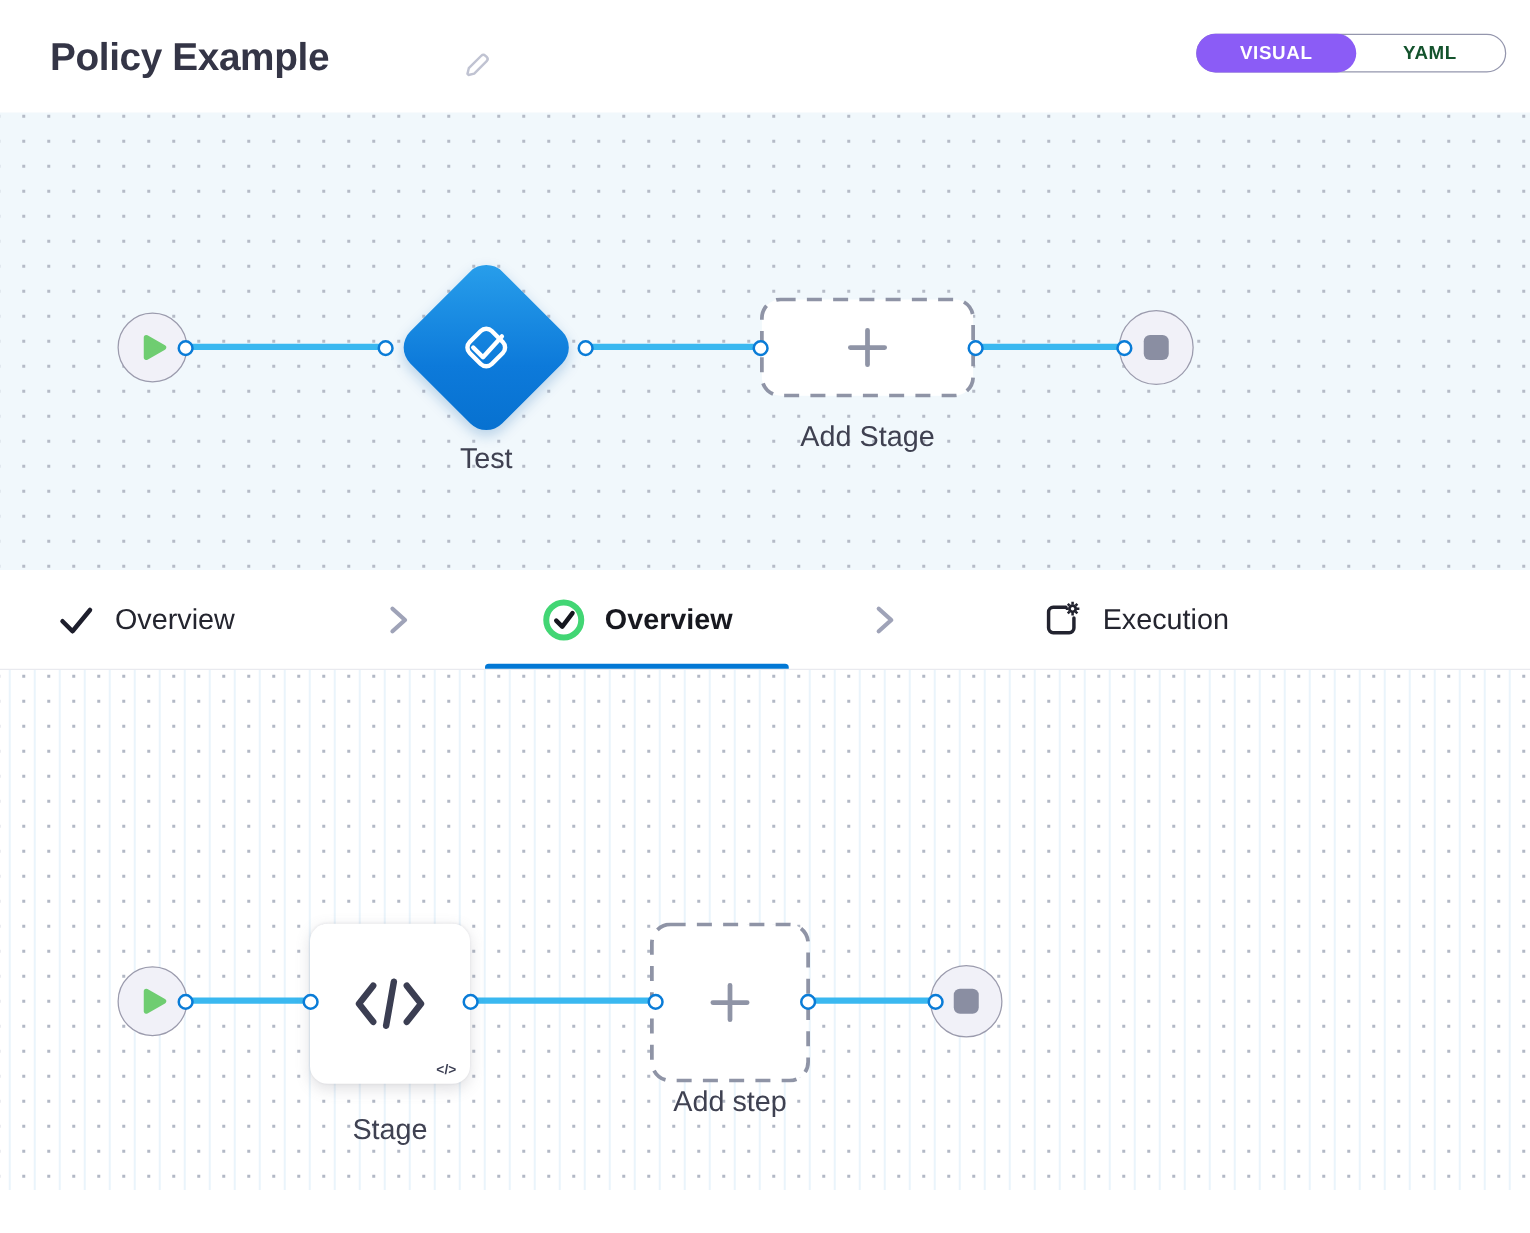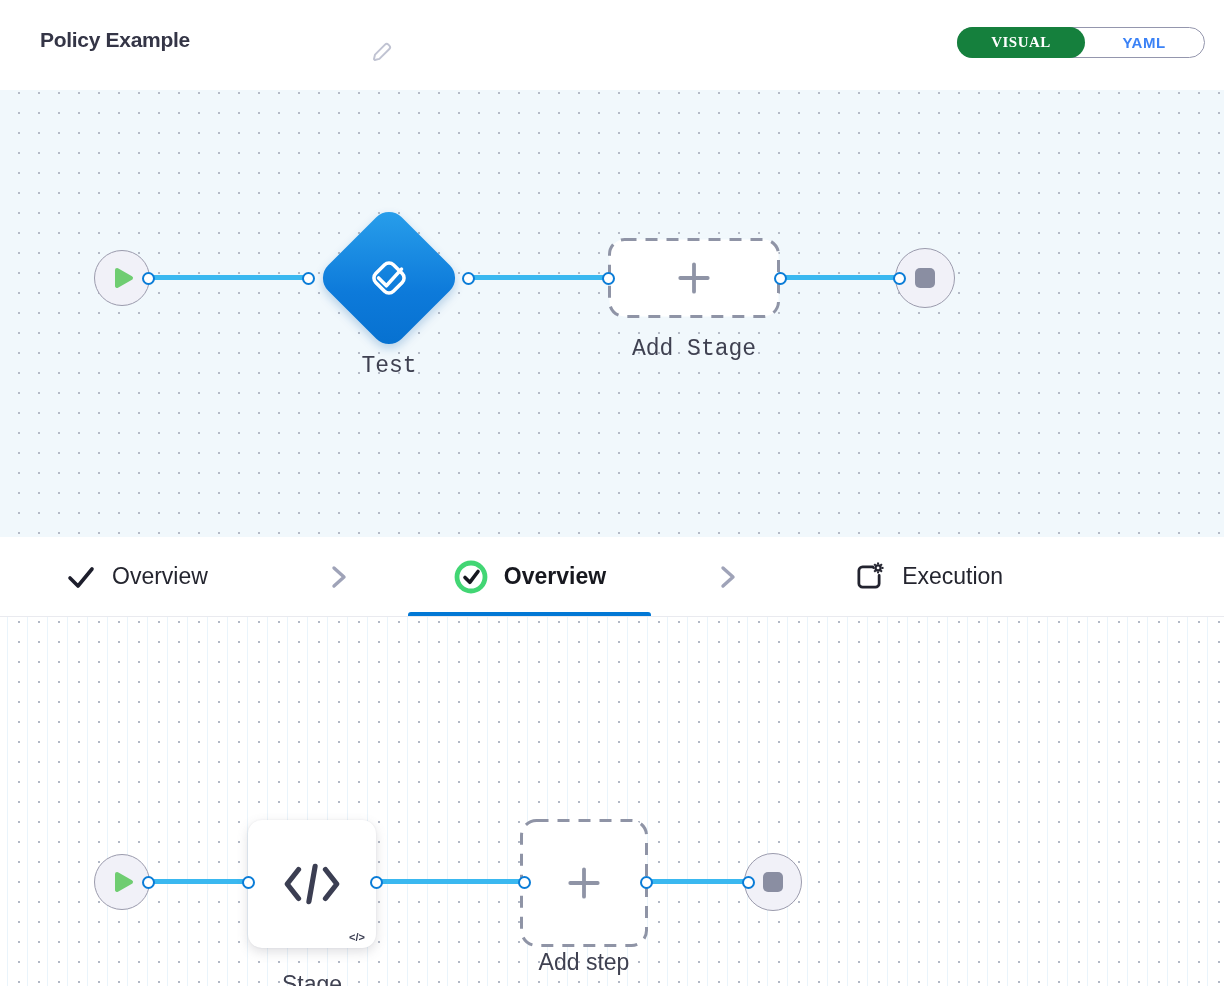--- a/index.html
+++ b/index.html
@@ -2,31 +2,31 @@
 <html><head>
 <meta charset="utf-8">
 <style>
   * { margin:0; padding:0; box-sizing:border-box; }
   html,body { width:1224px; height:986px; overflow:hidden; }
   body { font-family:"Liberation Sans","DejaVu Sans",sans-serif; background:#fff; }
   .app { position:relative; width:1224px; height:986px; background:#fff; }
 
   
   .header { position:relative; width:100%; height:90px; background:#fff; }
-  .page-title { position:absolute; left:40px; top:28px; font-size:21px; font-weight:700; color:#343546; letter-spacing:-0.3px; }
+  .page-title { position:absolute; left:40px; top:28px; font-size:31px; font-weight:700; color:#343546; letter-spacing:-0.3px; }
   .edit-pencil { position:absolute; left:368px; top:38px; width:26px; height:26px; cursor:pointer; }
   .mode-toggle { position:absolute; right:19px; top:27px; width:248px; height:31px; border:1px solid #9496ad; border-radius:16px; background:#fff; display:flex; }
   .mode-seg { flex:1; display:flex; align-items:center; justify-content:center; font-size:15px; font-weight:700; letter-spacing:0.5px; cursor:pointer; }
-  .mode-seg.selected { background:#15803d; color:#fff; border-radius:16px; margin:-1px; flex:0 0 128px;font-family:Liberation Serif, serif; }
-  .mode-seg.unselected { color:#3b82f6; }
-
-  
-  .stage-canvas { position:relative; width:100%; height:447px; background-color:#f1f8fc;
+  .mode-seg.selected { background:#8b5cf6; color:#fff; border-radius:16px; margin:-1px; flex:0 0 128px; }
+  .mode-seg.unselected { color:#14532d; }
+
+  
+  .stage-canvas { position:relative; width:100%; height:366px; background-color:#f1f8fc;
     background-image:radial-gradient(circle,#b5bbc7 1.2px,transparent 1.5px);
-    background-size:20px 20px; background-position:9px 13px;font-family:Liberation Mono, monospace; }
+    background-size:20px 20px; background-position:9px 13px; }
   .step-canvas { position:relative; width:100%; height:416px; background-color:#ffffff;
     background-image:
       radial-gradient(circle,#b2b8c5 1.2px,transparent 1.5px),
       linear-gradient(90deg,#eaf4fb 1.5px,transparent 1.5px);
     background-size:20px 20px, 20px 100%; background-position:9px 15px, 7px 0; }
 
   
   .edge { position:absolute; height:5px; background:#3ab8f0; border-radius:3px; z-index:1; }
   .port { position:absolute; width:13px; height:13px; border-radius:50%; background:#fff; border:2.5px solid #0a7cd7; z-index:4; }
   .term-node { position:absolute; border-radius:50%; background:#f1f1f8; border:1.5px solid #9b9bad; display:flex; align-items:center; justify-content:center; z-index:2; cursor:pointer; }
@@ -42,21 +42,21 @@
     transform:rotate(45deg); z-index:3; cursor:pointer;
     box-shadow:3px 3px 10px rgba(9,90,170,0.25); display:flex; align-items:center; justify-content:center; }
 
   
   .step-card { position:absolute; left:248px; top:203px; width:128px; height:128px; background:#fff; border-radius:14px;
     box-shadow:0 4px 12px rgba(96,97,112,0.20), 0 0 2px rgba(40,41,61,0.08);
     display:flex; align-items:center; justify-content:center; z-index:3; cursor:pointer; }
   .step-badge { position:absolute; right:11px; bottom:5px; font-size:11px; font-weight:700; color:#3b3e52; }
 
   
-  .tabbar { position:relative; width:100%; height:80px; background:#fff; display:flex; align-items:stretch; padding-left:65px; border-bottom:1px solid #e9eaef;gap:36px; }
+  .tabbar { position:relative; width:100%; height:80px; background:#fff; display:flex; align-items:stretch; padding-left:45px; border-bottom:1px solid #e9eaef;gap:36px; }
   .tab { display:flex; align-items:center; gap:15px; height:100%; position:relative; cursor:pointer; }
   .tab-label { font-size:23px; color:#24252f; }
   .tab.active .tab-label { font-weight:700; color:#17181f; }
   .tab-underline { position:absolute; left:0; right:0; bottom:0; height:4.5px; background:#0278d5; border-radius:3px 3px 0 0; }
   .tab-chevron { display:flex; align-items:center; }
 </style>
 </head>
 <body>
 
 <div class="app">

